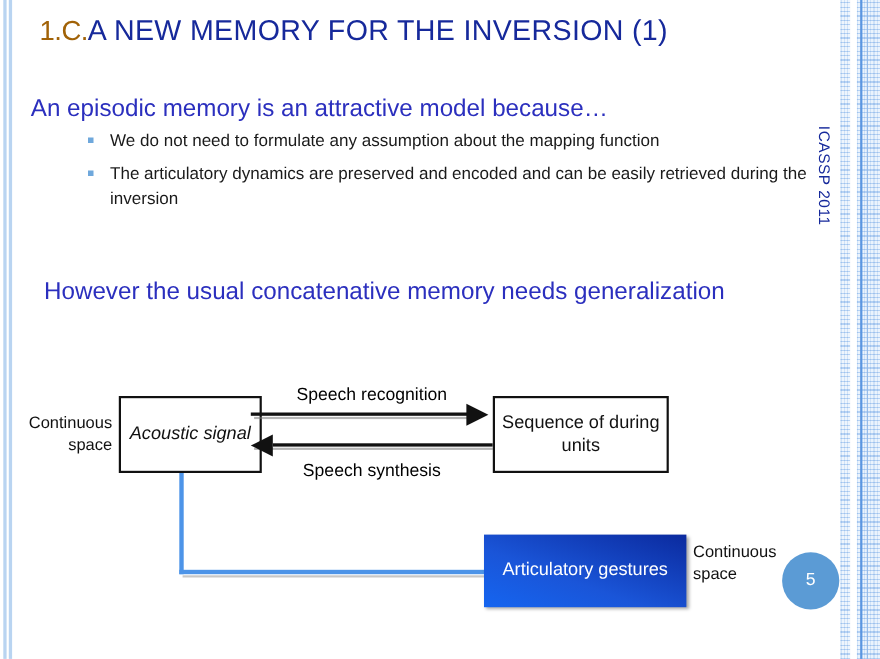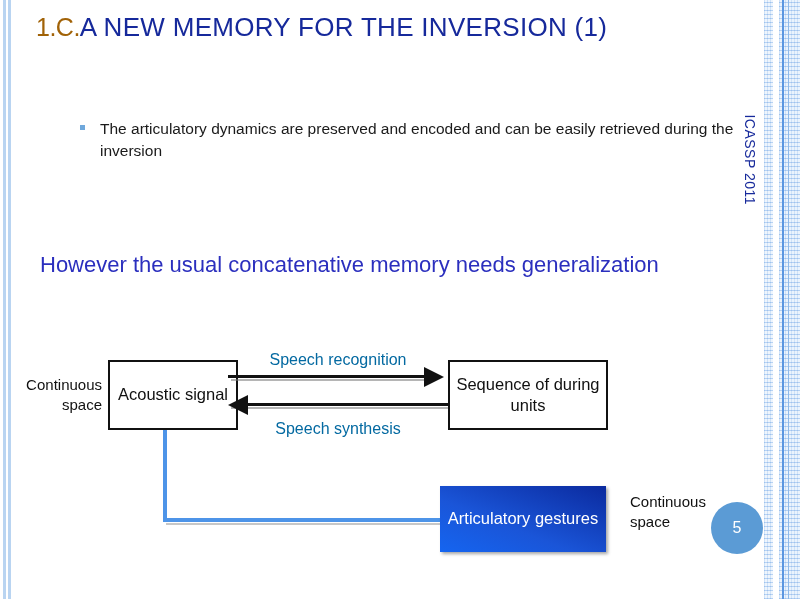--- a/index.html
+++ b/index.html
@@ -135,27 +135,27 @@
     background: #ffffff;
     display: flex;
     align-items: center;
     justify-content: center;
     text-align: center;
     font-size: 16.5px;
     color: #111111;
     line-height: 1.3;
     box-sizing: border-box;
   }
-  #box-acoustic { left: 108px; top: 20px; width: 130px; height: 70px; }
+  #box-acoustic { left: 108px; top: 20px; width: 130px; height: 70px; font-style: italic; }
   #box-lexical  { left: 448px; top: 20px; width: 160px; height: 70px; }
 
   #box-gestures {
     position: absolute;
     left: 440px; top: 146px;
-    width: 166px; height: 66px;
+    width: 184px; height: 66px;
     background: linear-gradient(to top right, #1565f0 0%, #1a55d8 40%, #0b2a9e 100%);
     box-shadow: 2px 2px 3px rgba(0,0,0,0.35);
     display: flex;
     align-items: center;
     justify-content: center;
     text-align: center;
     color: #ffffff;
     font-size: 16.5px;
     line-height: 1.3;
     box-sizing: border-box;
@@ -167,21 +167,21 @@
     color: #111111;
     line-height: 1.35;
   }
   #lbl-continuous-left { left: 10px; top: 35px; width: 92px; text-align: right; }
   #lbl-discrete        { left: 628px; top: 35px; width: 110px; text-align: left; }
   #lbl-continuous-bot  { left: 630px; top: 152px; width: 110px; text-align: left; }
 
   .arrow-label {
     position: absolute;
     font-size: 16px;
-    color: #0369a1;
+    color: #000000;
     text-align: center;
     line-height: 1.3;
   }
   #lbl-recognition { left: 228px; top: 10px; width: 220px; }
   #lbl-synthesis   { left: 228px; top: 79px; width: 220px; }
   #lbl-inversion   { left: 180px; top: 148px; width: 250px; }
 
   .arrow-shaft {
     position: absolute;
     background: #111111;
@@ -282,22 +282,27 @@
     <div class="rb-gap"></div>
     <div class="rb-stripe2"></div>
     <div class="rb-darkline"></div>
     <div class="rb-darkline2"></div>
   </div>
 
   <div id="title">
     <span class="num">1.C.</span><span class="maintitle">A NEW MEMORY FOR THE INVERSION (1)</span>
   </div>
 
+  <div class="heading-blue" id="heading1">An episodic memory is an attractive model because…</div>
 
   <div class="bullet-list">
+    <div class="bullet-item">
+      <span class="sq"></span>
+      <span>We do not need to formulate any assumption about the mapping function</span>
+    </div>
     <div class="bullet-item">
       <span class="sq"></span>
       <span>The articulatory dynamics are preserved and encoded and can be easily retrieved during the inversion</span>
     </div>
   </div>
 
   <div class="heading-blue" id="heading2">
     <span>However the usual concatenative memory needs generalization</span>
   </div>
 

